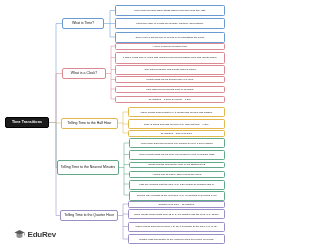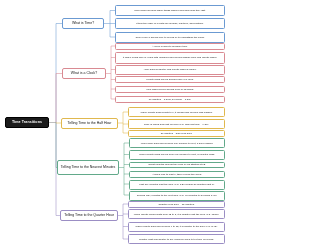--- a/index.html
+++ b/index.html
@@ -215,14 +215,24 @@
   <div class="leaf-node c-green" style="left:129px; top:179.5px; width:96px; height:10px;">First say minutes past the hour (e.g. 1:20 means 20 minutes past 1).</div>
   <div class="leaf-node c-green" style="left:129px; top:190.5px; width:96px; height:10px;">Second way, minutes to the next hour (e.g. 45 minutes to 2 means 1:45).</div>
 
   <div class="branch-node c-purple" style="left:60px; top:210px; width:58px; height:11px;">Telling Time to the Quarter Hour</div>
 
   <div class="leaf-node c-purple" style="left:128px; top:201px; width:97px; height:6.5px;">Quarter of an hour = 15 minutes.</div>
   <div class="leaf-node c-purple" style="left:128px; top:209px; width:97px; height:10px;">When minute hand points from 12 to 3, it is quarter past the hour (e.g. 12:15).</div>
   <div class="leaf-node c-purple" style="left:128px; top:221.5px; width:97px; height:10px;">When minute hand moves from 9 to 12, it is quarter to the hour (e.g. 8:45).</div>
   <div class="leaf-node c-purple" style="left:128px; top:234px; width:97px; height:10px;">Quarter past and quarter to are common ways to tell time on clocks.</div>
 
+  <div class="logo">
+    <span>
+      <svg class="cap-icon" width="11" height="10" viewBox="0 0 22 20">
+        <path d="M11 2 L21 7 L11 12 L1 7 Z" fill="#5a5a5a"></path>
+        <path d="M5 9.2 V14.5 C5 16.5 8 17.8 11 17.8 C14 17.8 17 16.5 17 14.5 V9.2 L11 12.2 Z" fill="#8e8e8e"></path>
+        <rect x="20.2" y="7" width="1" height="6" fill="#5a5a5a"></rect>
+      </svg>
+    </span>
+    <span class="logo-text">EduRev</span>
+  </div>
 
 </div>
 
 </body></html>

